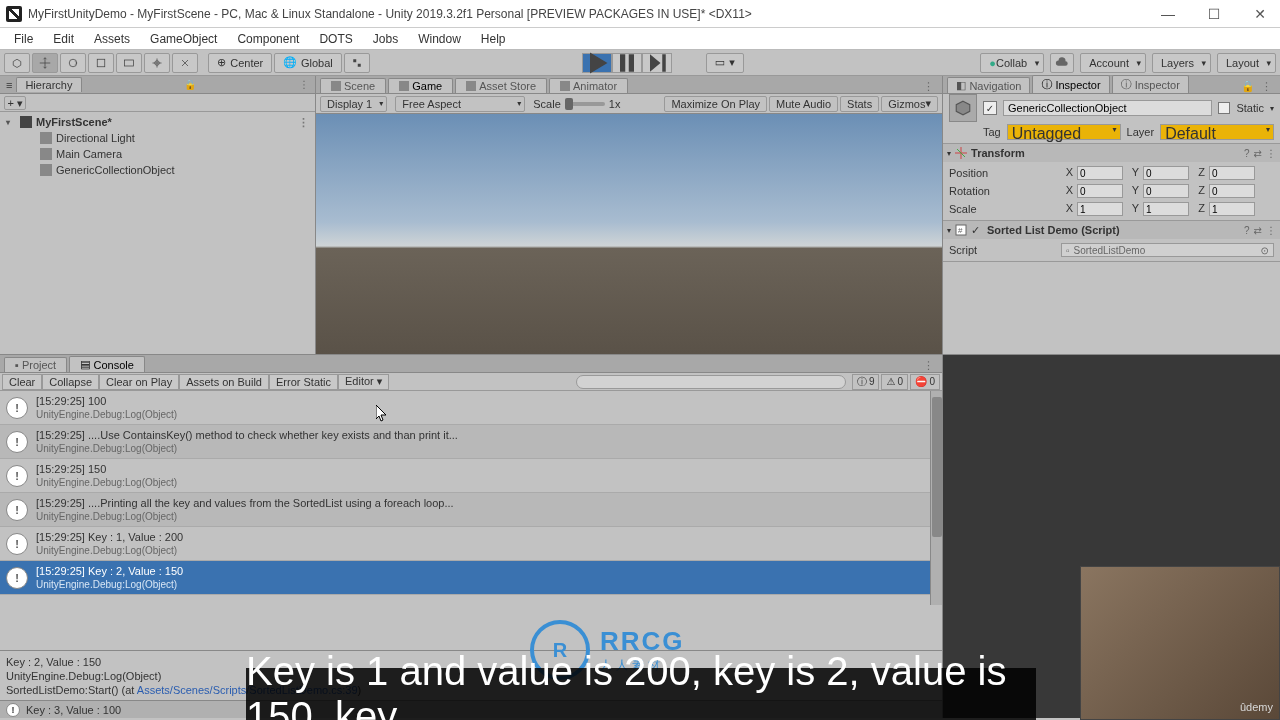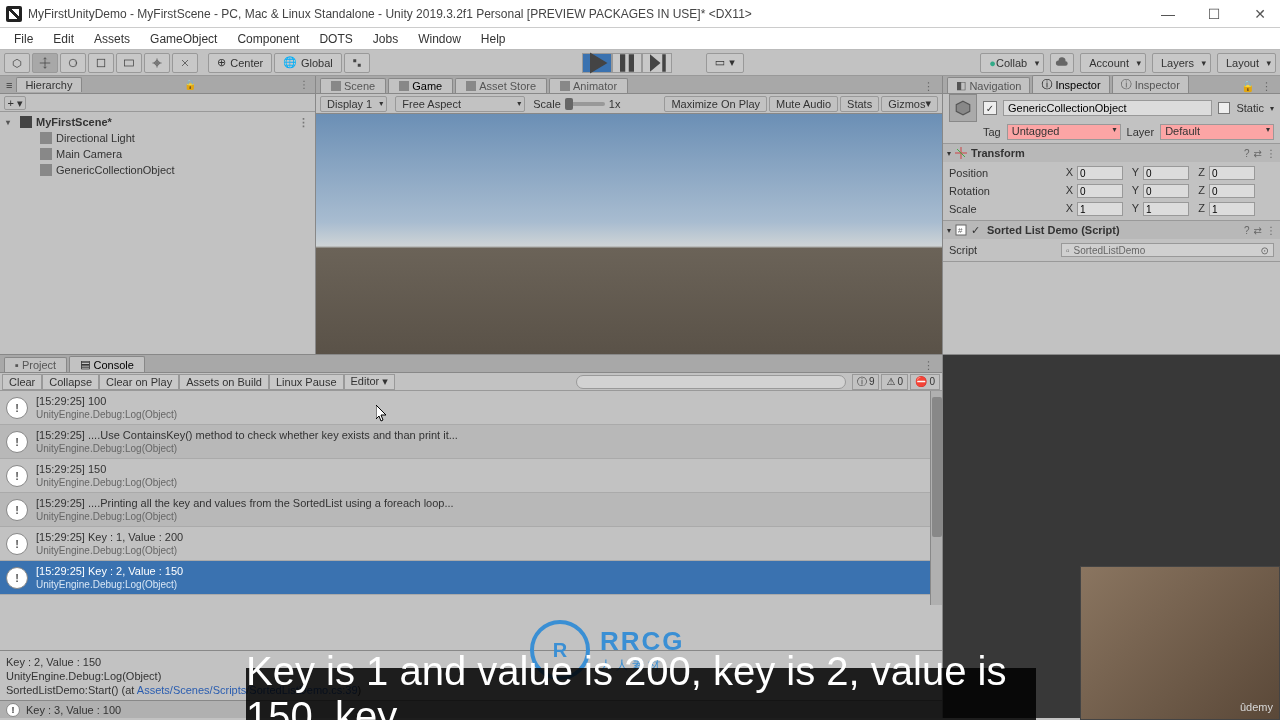--- a/index.html
+++ b/index.html
@@ -73,21 +73,21 @@
 .inspector { width: 338px; background: #c2c2c2; border-left: 1px solid #888; display: flex; flex-direction: column; }
 .insp-tabs { height: 18px; background: #a8a8a8; display: flex; align-items: flex-end; gap: 2px; padding: 0 4px; border-bottom: 1px solid #888; }
 .insp-tab { padding: 1px 8px; background: #c2c2c2; border: 1px solid #888; border-bottom: none; border-radius: 2px 2px 0 0; font-size: 11px; cursor: pointer; display: flex; align-items: center; gap: 3px; color: #555; }
 .insp-tab.active { color: #000; }
 .insp-head { height: 50px; background: #c2c2c2; border-bottom: 1px solid #999; padding: 4px 6px; }
 .insp-head .row1 { display: flex; align-items: center; gap: 6px; height: 20px; }
 .insp-head .cbox { width: 14px; height: 14px; border: 1px solid #777; background: #eee; display: inline-flex; align-items: center; justify-content: center; font-size: 10px; }
 .insp-head .objname { flex: 1; height: 16px; border: 1px solid #999; padding: 0 4px; font-size: 11px; background: #dcdcdc; }
 .insp-head .cube-icon { width: 28px; height: 28px; background: #aaa; border: 1px solid #888; display: flex; align-items: center; justify-content: center; }
 .insp-head .row2 { display: flex; align-items: center; gap: 6px; height: 20px; margin-top: 4px; padding-left: 34px; }
-.insp-head .tagdd { border: 1px solid #999; padding: 0 14px 0 4px; height: 16px; font-size: 11px; background: #fca5a5; position: relative; flex: 1; }
+.insp-head .tagdd { border: 1px solid #999; padding: 0 14px 0 4px; height: 16px; font-size: 16px; background: #eab308; position: relative; flex: 1; }
 .insp-head .tagdd::after { content: "▾"; position: absolute; right: 3px; font-size: 8px; }
 .insp-head label { font-size: 11px; }
 .component { border-bottom: 1px solid #999; }
 .comp-head { height: 18px; background: #b8b8b8; display: flex; align-items: center; padding: 0 4px; font-size: 11px; gap: 4px; cursor: pointer; }
 .comp-head .fold { font-size: 8px; }
 .comp-head .cicon { width: 12px; height: 12px; }
 .comp-head .cname { font-weight: bold; flex: 1; }
 .comp-head .dots { font-size: 10px; color: #666; }
 .comp-body { padding: 2px 6px; }
 .comp-row { display: flex; align-items: center; height: 18px; font-size: 11px; gap: 4px; }
@@ -449,21 +449,21 @@
           <span>▤</span>
           <span>Console</span>
         </div>
       <span style="margin-left:auto;color:#666;font-size:11px;padding-right:4px">⋮</span>
     </div>
     <div class="cons-toolbar">
       <div class="cbtn">Clear</div>
       <div class="cbtn">Collapse</div>
       <div class="cbtn">Clear on Play</div>
       <div class="cbtn">Assets on Build</div>
-      <div class="cbtn">Linux Pause</div>
+      <div class="cbtn">Error Static</div>
       <div class="cbtn">Editor ▾</div>
       <div class="csearch"><input style=""></div>
       <div class="counts">
         <div class="count">
             <span>ⓘ</span>
             <span>9</span>
           </div>
         <div class="count">
             <span>⚠</span>
             <span>0</span>

